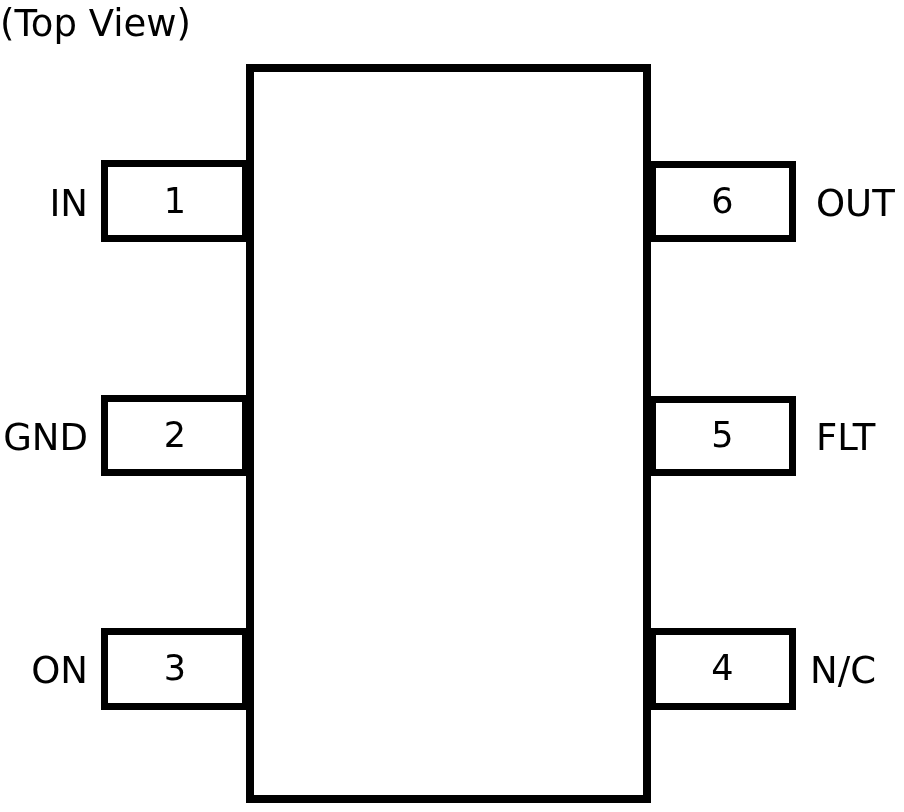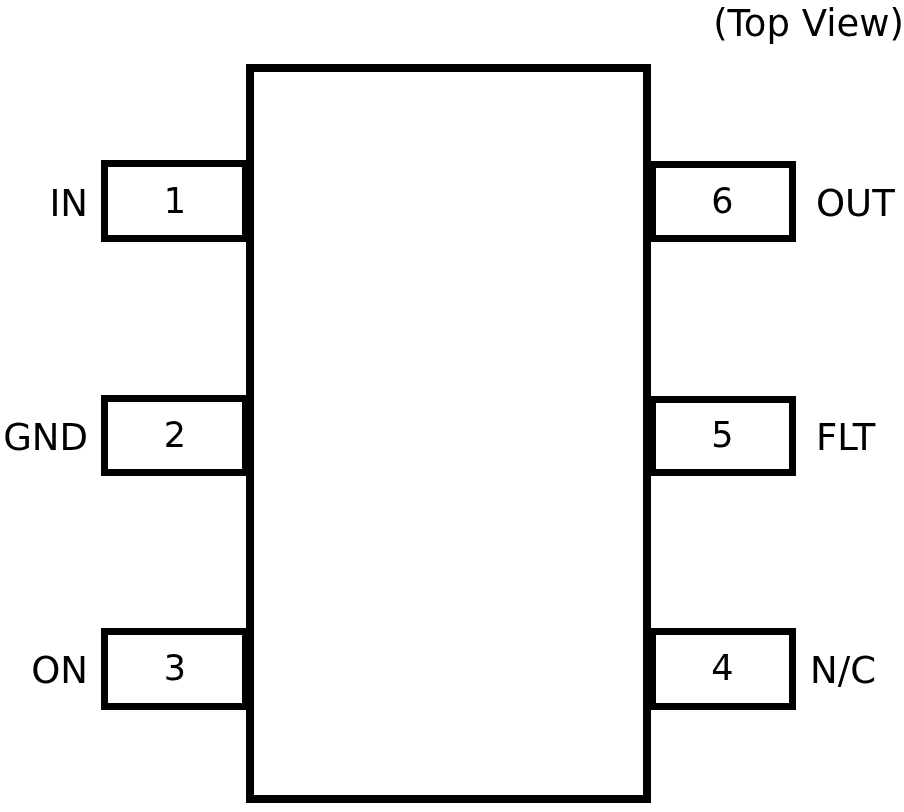--- a/index.html
+++ b/index.html
@@ -23,21 +23,21 @@
     left: 0;
     top: 0;
     width: 904px;
     height: 812px;
   }
   .title-text {
     position: absolute;
     left: 0;
     top: 2px;
     width: 904px;
-    text-align: right;
+    text-align: left;
     font-size: 37px;
     line-height: 44px;
     letter-spacing: 0px;
     white-space: nowrap;
   }
   .pin-number {
     position: absolute;
     font-size: 35px;
     line-height: 1;
     text-align: center;

